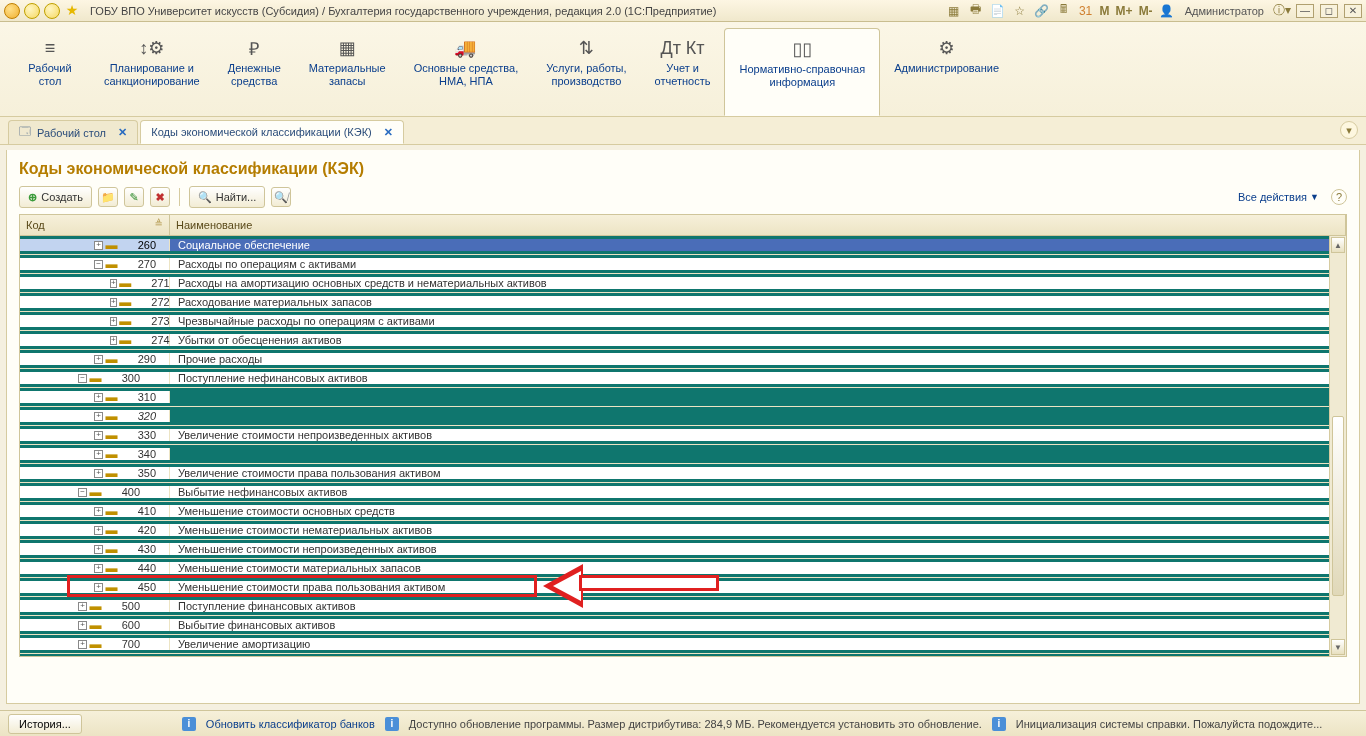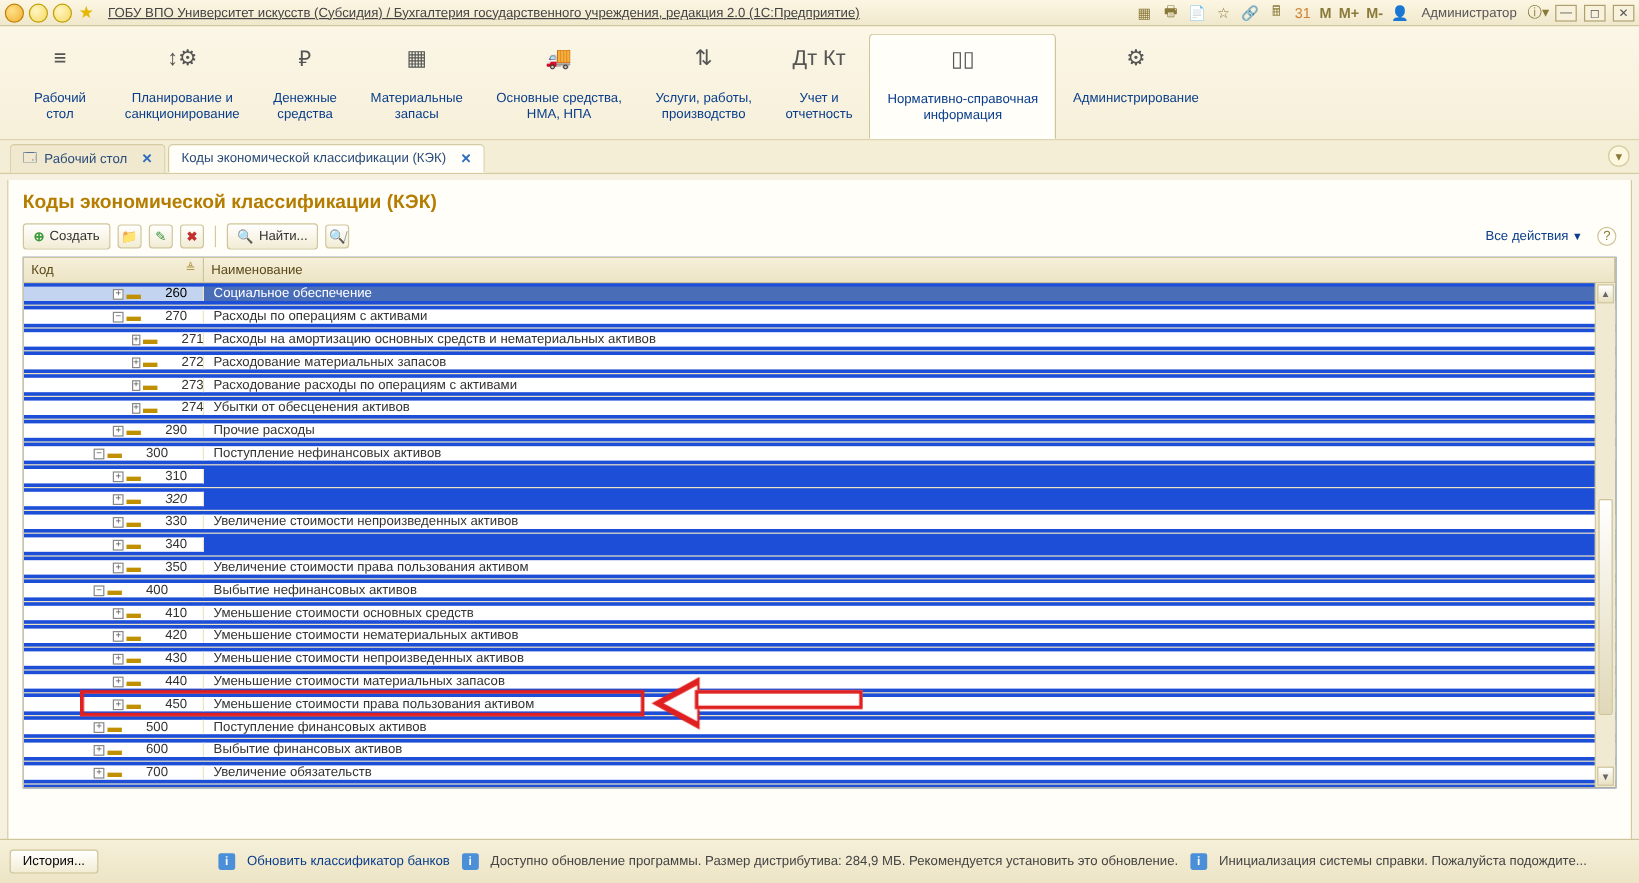--- a/index.html
+++ b/index.html
@@ -4,33 +4,33 @@
 <style>
 * { box-sizing: border-box; margin: 0; padding: 0; font-family: Tahoma, Arial, sans-serif; font-size: 11px; }
 body { background: #f5f0e0; width: 1366px; height: 736px; overflow: hidden; position: relative; }
 
 
 .titlebar { height: 22px; background: linear-gradient(#fdf6e3,#f0e8cc); display: flex; align-items: center; padding: 0 4px; border-bottom: 1px solid #c9bd8f; }
 .titlebar .sys-btn { width: 16px; height: 16px; border-radius: 50%; margin-right: 4px; display: inline-block; }
 .sys-btn.orange { background: radial-gradient(circle at 35% 35%, #ffe08a, #f0b030); border:1px solid #c08000;}
 .sys-btn.yellow { background: radial-gradient(circle at 35% 35%, #fff5c2, #f5d860); border:1px solid #c0a000;}
 .sys-btn.star { background: none; color:#e6b800; font-size:14px; line-height:14px; text-align:center;}
-.titlebar .title-text { margin-left: 6px; color:#444; flex:1; white-space:nowrap; overflow:hidden;text-decoration:underline; }
+.titlebar .title-text { margin-left: 6px; color:#444; flex:1; white-space:nowrap; overflow:hidden; }
 .titlebar .right-icons { display:flex; align-items:center; gap:6px; }
 .titlebar .ticon { width:16px; height:16px; display:inline-flex; align-items:center; justify-content:center; color:#8a7a3a; font-size:12px;}
 .titlebar .mtxt { font-weight:bold; color:#8a7a3a; font-size:12px;}
 .titlebar .user { color:#555; padding:0 4px;}
 .titlebar .winbtn { width:18px; height:14px; border:1px solid #b0a070; background:#f8f2dc; display:inline-flex; align-items:center; justify-content:center; font-size:10px; color:#555;}
 
 
 .mainnav { height: 95px; background: linear-gradient(#fbf6e6,#f6f0da); border-bottom:1px solid #d6cba0; display:flex; padding:6px 10px 0 10px; gap:0; }
 .nav-item { min-width:80px; padding:8px 14px; text-align:center; cursor:pointer; border-radius:4px 4px 0 0; }
 .nav-item.active { background:#fffef8; border:1px solid #cfc59a; border-bottom:1px solid #fffef8; position:relative; z-index:2;}
 .nav-item .nicon { font-size:18px; color:#555; height:24px; display:flex; align-items:center; justify-content:center;}
-.nav-item .nlabel { color:#0a3e8c; font-size:11px; line-height:13px; margin-top:16px;}
+.nav-item .nlabel { color:#0a3e8c; font-size:11px; line-height:13px; margin-top:2px;}
 
 
 .tabrow { height:28px; background:#f5eed6; display:flex; align-items:flex-end; padding:0 8px; border-bottom:1px solid #d6cba0; position:relative;}
 .tab { height:24px; padding:0 10px; display:flex; align-items:center; gap:6px; background:#f0e9cf; border:1px solid #d6cba0; border-bottom:none; border-radius:4px 4px 0 0; margin-right:2px; color:#2a4c7a; cursor:pointer;}
 .tab.active { background:#fffef8; border-bottom:1px solid #fffef8; position:relative; z-index:2;}
 .tab .close { color:#2a6cc0; font-weight:bold; font-size:11px; margin-left:6px;}
 .tabrow .right-ctrl { position:absolute; right:8px; top:4px; width:18px; height:18px; border:1px solid #d6cba0; border-radius:50%; background:#fdf7df; display:flex; align-items:center; justify-content:center; color:#8a7a3a;}
 
 
 .content { position:absolute; left:6px; right:6px; top:150px; bottom:32px; background:#fffef8; border:1px solid #d6cba0; border-top:none; padding:10px 12px 0 12px;}
@@ -41,21 +41,21 @@
 .ticosm { width:20px; height:20px; border:1px solid #cfc59a; background:linear-gradient(#fff,#f2ecd4); border-radius:3px; display:flex; align-items:center; justify-content:center; cursor:pointer;}
 .ticosm.red { color:#c03030; font-weight:bold;}
 .ticosm.green { color:#2e8b2e;}
 .toolbar .sep { width:1px; height:18px; background:#d6cba0; margin:0 3px;}
 .toolbar .spacer { flex:1;}
 .linkbtn { color:#0a3e8c; cursor:pointer; display:flex; align-items:center; gap:3px;}
 .linkbtn .dd { font-size:9px;}
 .qicon { width:16px; height:16px; border:1px solid #cfc59a; border-radius:50%; display:flex; align-items:center; justify-content:center; color:#8a7a3a; margin-left:6px;}
 
 
-.tbl { border:1px solid #cfc59a; background:#1d4ed8; }
+.tbl { border:1px solid #cfc59a; background:#0f766e; }
 .tbl-head { display:flex; background:linear-gradient(#f6f0da,#ece4c4); border-bottom:1px solid #cfc59a;}
 .tbl-head .col { padding:4px 6px; color:#5a4a1a; border-right:1px solid #cfc59a;}
 .col-code { width:150px; position:relative;}
 .col-name { flex:1;}
 .sort-icon { position:absolute; right:6px; top:3px; color:#b09548; font-size:10px;}
 .tbl-body { height:420px; overflow-y:auto; position:relative;}
 .row { display:flex; height:19px; align-items:center; border-bottom:1px solid #ece4c4;}
 .row.selected .cell-code { background:#c2d4f0;}
 .row.selected .cell-name { background:#4a6db8; color:#fff;}
 .cell-code { width:150px; display:flex; align-items:center; justify-content:flex-end; padding-right:8px; border-right:1px solid #ece4c4; gap:4px; background:#fff;}
@@ -70,21 +70,21 @@
 
 
 .hl-row { position:absolute; border:3px solid #e02020; z-index:10; pointer-events:none;}
 .arrow { position:absolute; z-index:10;}
 .arrow-body { position:absolute; background:#fff; border:3px solid #e02020;}
 .arrow-head { position:absolute; width:0; height:0;}
 .arrow-head.outer { border-top:22px solid transparent; border-bottom:22px solid transparent; border-right:40px solid #e02020;}
 .arrow-head.inner { border-top:15px solid transparent; border-bottom:15px solid transparent; border-right:28px solid #fff;}
 
 
-.statusbar { position:absolute; left:0; right:0; bottom:0; height:37px; background:linear-gradient(#f6f0da,#ece4c4); border-top:1px solid #cfc59a; display:flex; align-items:center; padding:0 8px; gap:10px;}
+.statusbar { position:absolute; left:0; right:0; bottom:0; height:26px; background:linear-gradient(#f6f0da,#ece4c4); border-top:1px solid #cfc59a; display:flex; align-items:center; padding:0 8px; gap:10px;}
 .statusbar .histbtn { height:20px; padding:0 10px; border:1px solid #cfc59a; background:linear-gradient(#fff,#f2ecd4); border-radius:3px;}
 .statusbar .stlink { color:#0a3e8c; cursor:pointer; display:flex; align-items:center; gap:4px;}
 .statusbar .sttext { color:#444;text-align:right;}
 .statusbar .iicon { width:14px; height:14px; background:#4a8fd8; color:#fff; border-radius:2px; display:flex; align-items:center; justify-content:center; font-weight:bold; font-size:10px;}
 </style>
 </head>
 <body>
 
 <div class="titlebar">
   <span class="sys-btn orange"></span>
@@ -226,21 +226,21 @@
             <span class="code-txt" style="margin-left:6px;">272</span>
           </div>
           <div class="cell-name">Расходование материальных запасов</div>
         </div>
         <div class="row">
           <div class="cell-code" style="padding-left: 90px; justify-content: flex-start;">
             <span class="tree-exp">+</span>
             <span class="tree-dash">▬</span>
             <span class="code-txt" style="margin-left:6px;">273</span>
           </div>
-          <div class="cell-name">Расходование расходы по операциям с активами</div>
+          <div class="cell-name">Чрезвычайные расходы по операциям с активами</div>
         </div>
         <div class="row">
           <div class="cell-code" style="padding-left: 90px; justify-content: flex-start;">
             <span class="tree-exp">+</span>
             <span class="tree-dash">▬</span>
             <span class="code-txt" style="margin-left:6px;">274</span>
           </div>
           <div class="cell-name">Убытки от обесценения активов</div>
         </div>
         <div class="row">
@@ -359,21 +359,21 @@
             <span class="code-txt" style="margin-left:6px;">600</span>
           </div>
           <div class="cell-name">Выбытие финансовых активов</div>
         </div>
         <div class="row">
           <div class="cell-code" style="padding-left: 58px; justify-content: flex-start;">
             <span class="tree-exp">+</span>
             <span class="tree-dash">▬</span>
             <span class="code-txt" style="margin-left:6px;">700</span>
           </div>
-          <div class="cell-name">Увеличение обязательств</div>
+          <div class="cell-name">Увеличение амортизацию</div>
         </div>
         <div class="row"></div>
         <div class="scrollbar-v">
         <div class="sb-btn">▲</div>
         <div class="sb-thumb" style="top:180px; height:180px;"></div>
         <div class="sb-btn" style="position:absolute; bottom:0; left:0; right:0;">▼</div>
       </div>
     </div>
   </div>
 

